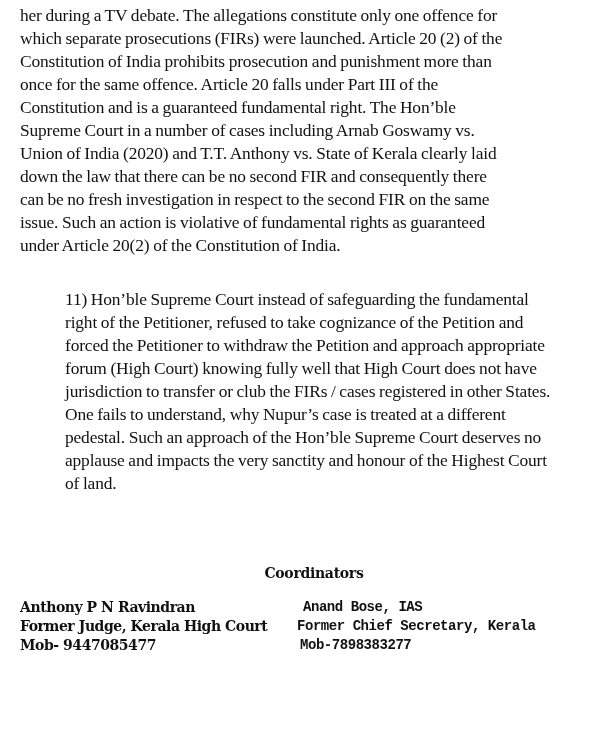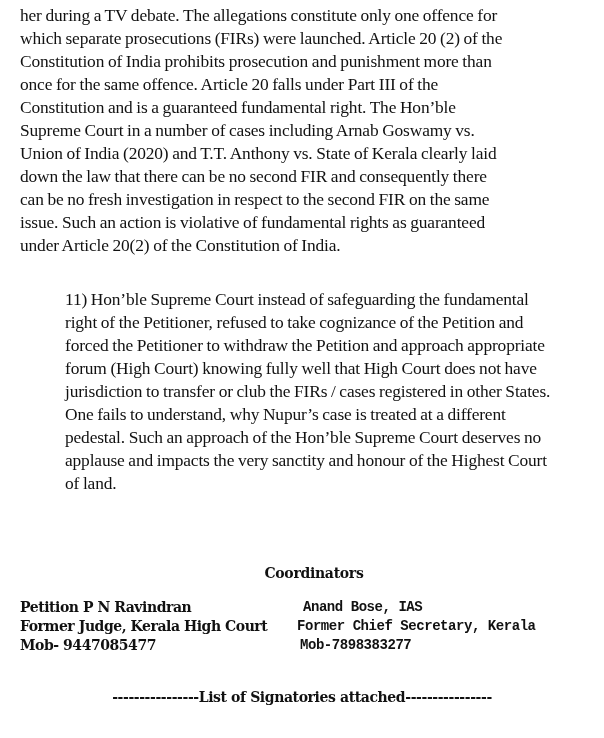--- a/index.html
+++ b/index.html
@@ -109,26 +109,25 @@
     <span class="line">jurisdiction to transfer or club the FIRs / cases registered in other States.</span>
     <span class="line">One fails to understand, why Nupur’s case is treated at a different</span>
     <span class="line">pedestal.  Such an approach of the Hon’ble Supreme Court deserves no</span>
     <span class="line">applause and impacts the very sanctity and honour of the Highest Court</span>
     <span class="line">of land.</span>
   </div>
 
   <div class="heading">Coordinators</div>
 
   <div class="coord" id="coord-left">
-    <span class="line">Petition P N Ravindran</span>
+    <span class="line">Anthony P N Ravindran</span>
     <span class="line">Former Judge, Kerala High Court</span>
     <span class="line">Mob- 9447085477</span>
   </div>
 
   <div class="coord" id="coord-right">
     <span class="line indent1">Anand Bose, IAS</span>
     <span class="line">Former Chief Secretary, Kerala</span>
     <span class="line indent3">Mob-7898383277</span>
   </div>
 
-  <div class="footer">----------------List of Signatories attached----------------</div>
 
 </div>
 
 </body></html>

